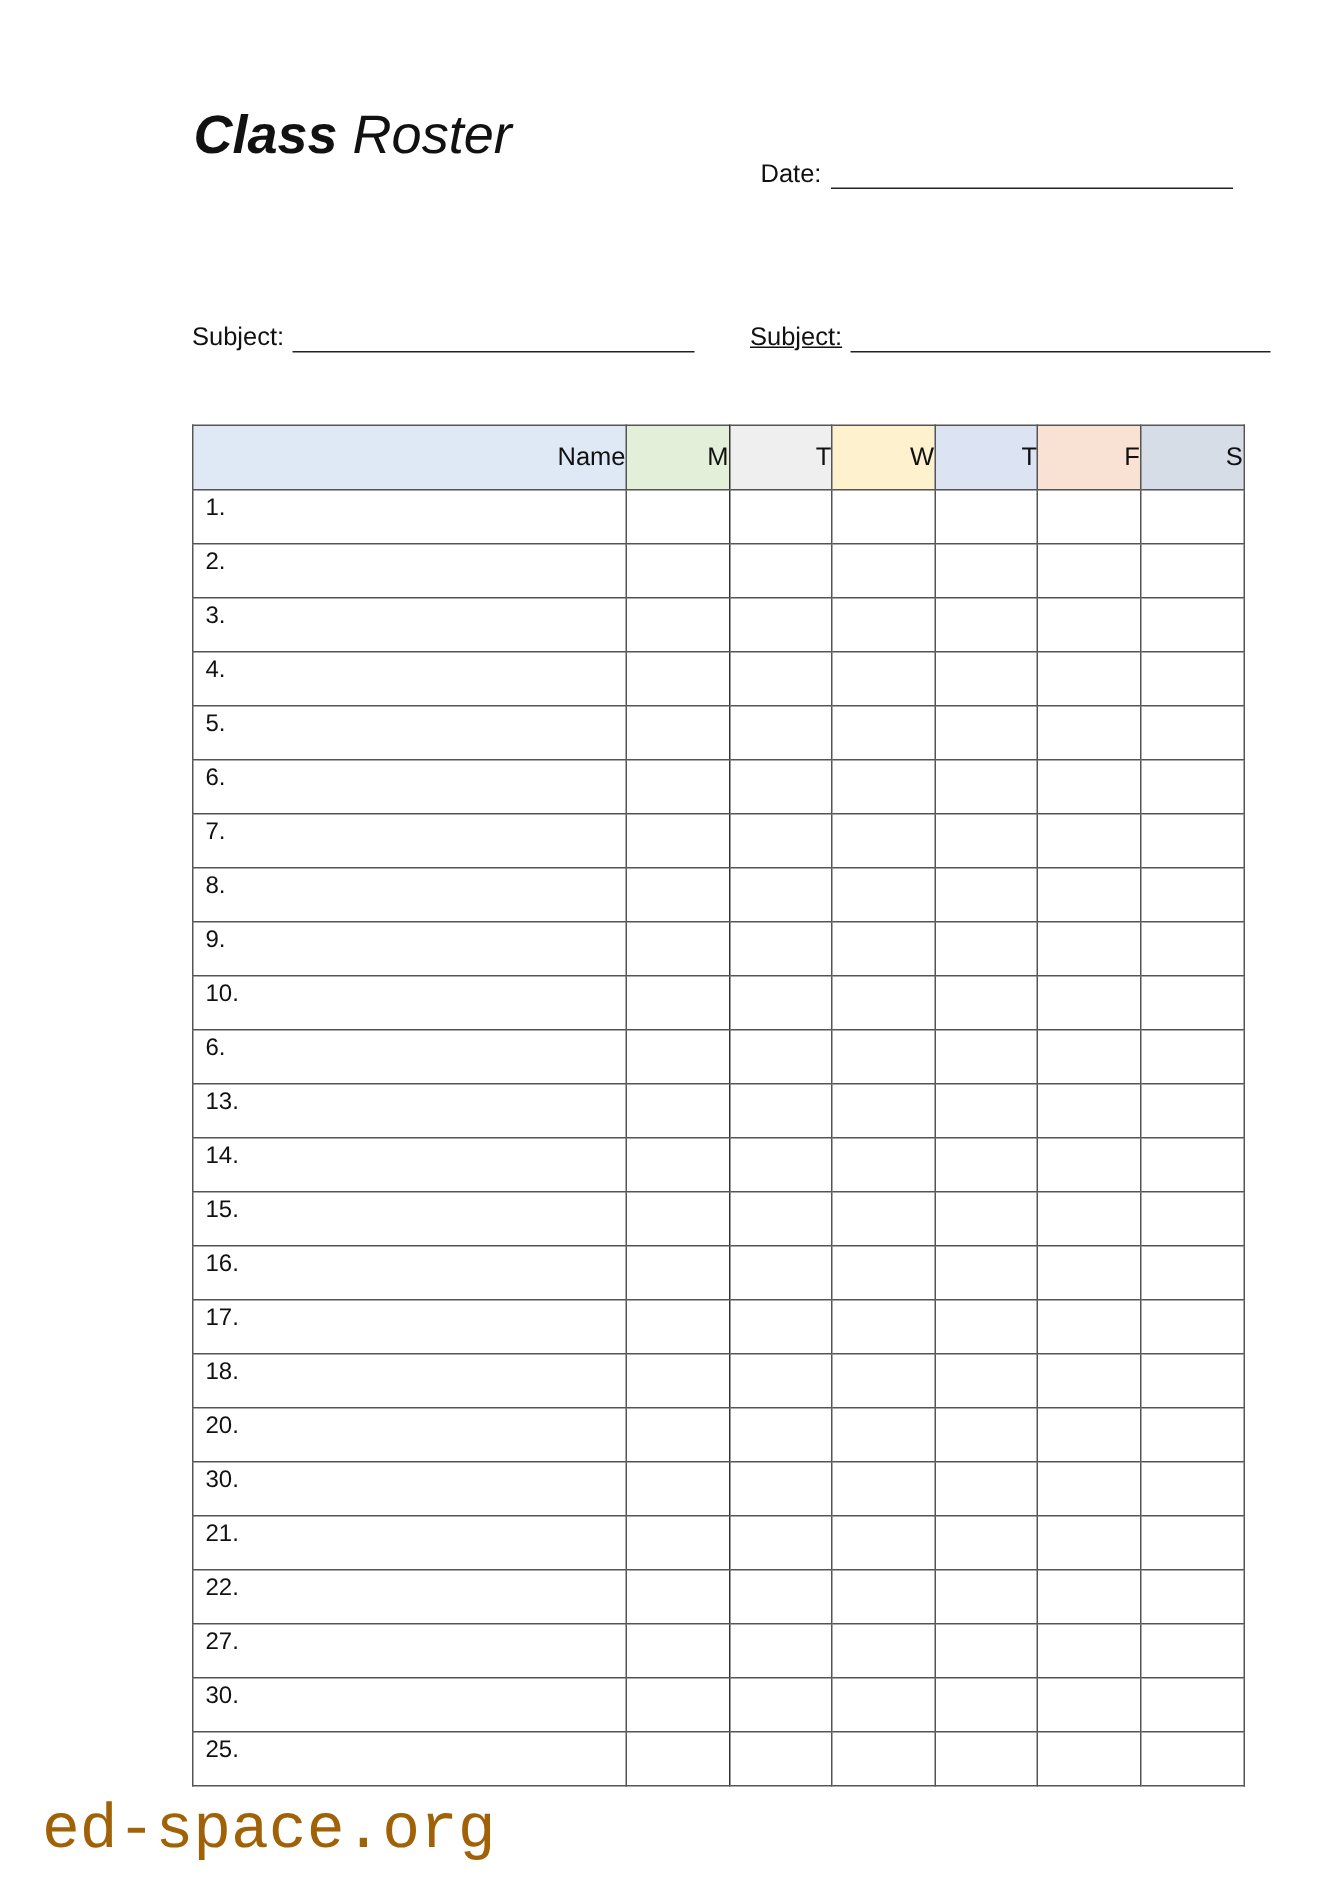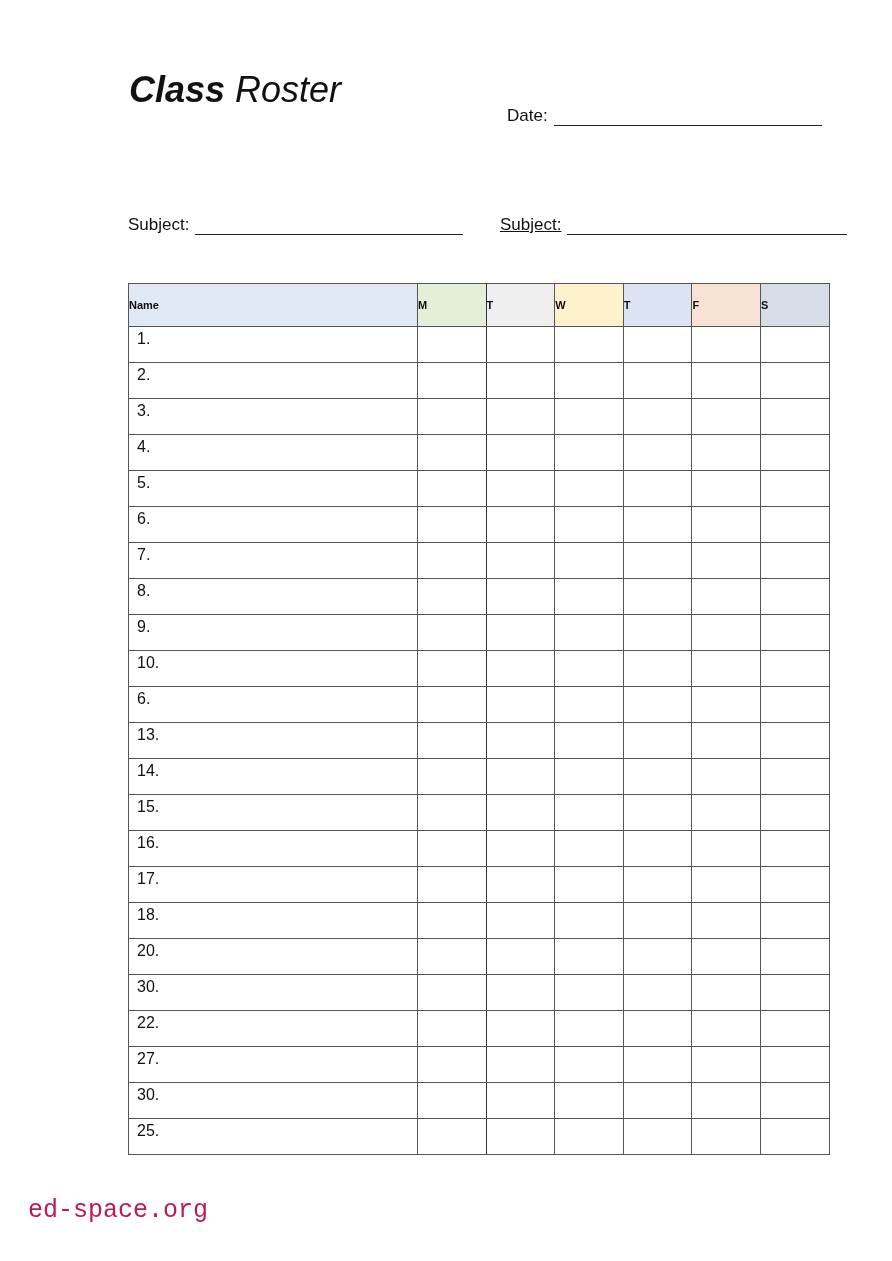--- a/index.html
+++ b/index.html
@@ -10,30 +10,30 @@
     .field .line { display: inline-block; border-bottom: 1.5px solid #222; height: 18px; margin-left: 6px; }
     #date-field { left: 507px; top: 106px; }
     #date-field .line { width: 268px; }
     #teacher-field { left: 128px; top: 215px; }
     #teacher-field .line { width: 268px; }
     #subject-field { left: 500px; top: 215px; text-decoration: underline; }
     #subject-field .line { width: 280px; }
 
     table.roster { position: absolute; left: 128px; top: 283px; border-collapse: collapse; table-layout: fixed; width: 701px; }
     table.roster th, table.roster td { border: 1px solid #555; padding: 0; }
-    table.roster th { height: 42px; font-size: 11px; font-weight: bold; text-align: left; vertical-align: middle; }
+    table.roster th { height: 42px; font-size: 17px; font-weight: normal; text-align: right; vertical-align: middle; }
     table.roster td { height: 32px; vertical-align: top; }
     table.roster td.num { font-size: 16px; padding-left: 8px; padding-top: 3px; line-height: 18px; }
     table.roster tr { border-top: 1.5px solid #222; }
     table.roster { border: 1.5px solid #333; }
     col.c-name { width: 289px; }
     col.c-day { width: 68.6px; }
     .col-m { border-right: 1.5px solid #333 !important; }
 
-    .watermark { position: absolute; left: 28px; top: 1196px; font-family: "Liberation Mono", monospace; font-size: 25px; color: #be185d; letter-spacing: 0px; }
+    .watermark { position: absolute; left: 28px; top: 1196px; font-family: "Liberation Mono", monospace; font-size: 42px; color: #a16207; letter-spacing: 0px; }
   </style>
 </head>
 <body>
 
 <div class="title"><span class="bold">Class</span><span> Roster</span></div>
 
 <div class="field" id="date-field">
   <span>Date:</span>
   <span class="line"></span>
 </div>
@@ -235,20 +235,29 @@
       <tr>
         <td class="num">30.</td>
         <td class="col-m"></td>
         <td></td>
         <td></td>
         <td></td>
         <td></td>
         <td></td>
       </tr>
       <tr>
+        <td class="num">21.</td>
+        <td class="col-m"></td>
+        <td></td>
+        <td></td>
+        <td></td>
+        <td></td>
+        <td></td>
+      </tr>
+      <tr>
         <td class="num">22.</td>
         <td class="col-m"></td>
         <td></td>
         <td></td>
         <td></td>
         <td></td>
         <td></td>
       </tr>
       <tr>
         <td class="num">27.</td>

